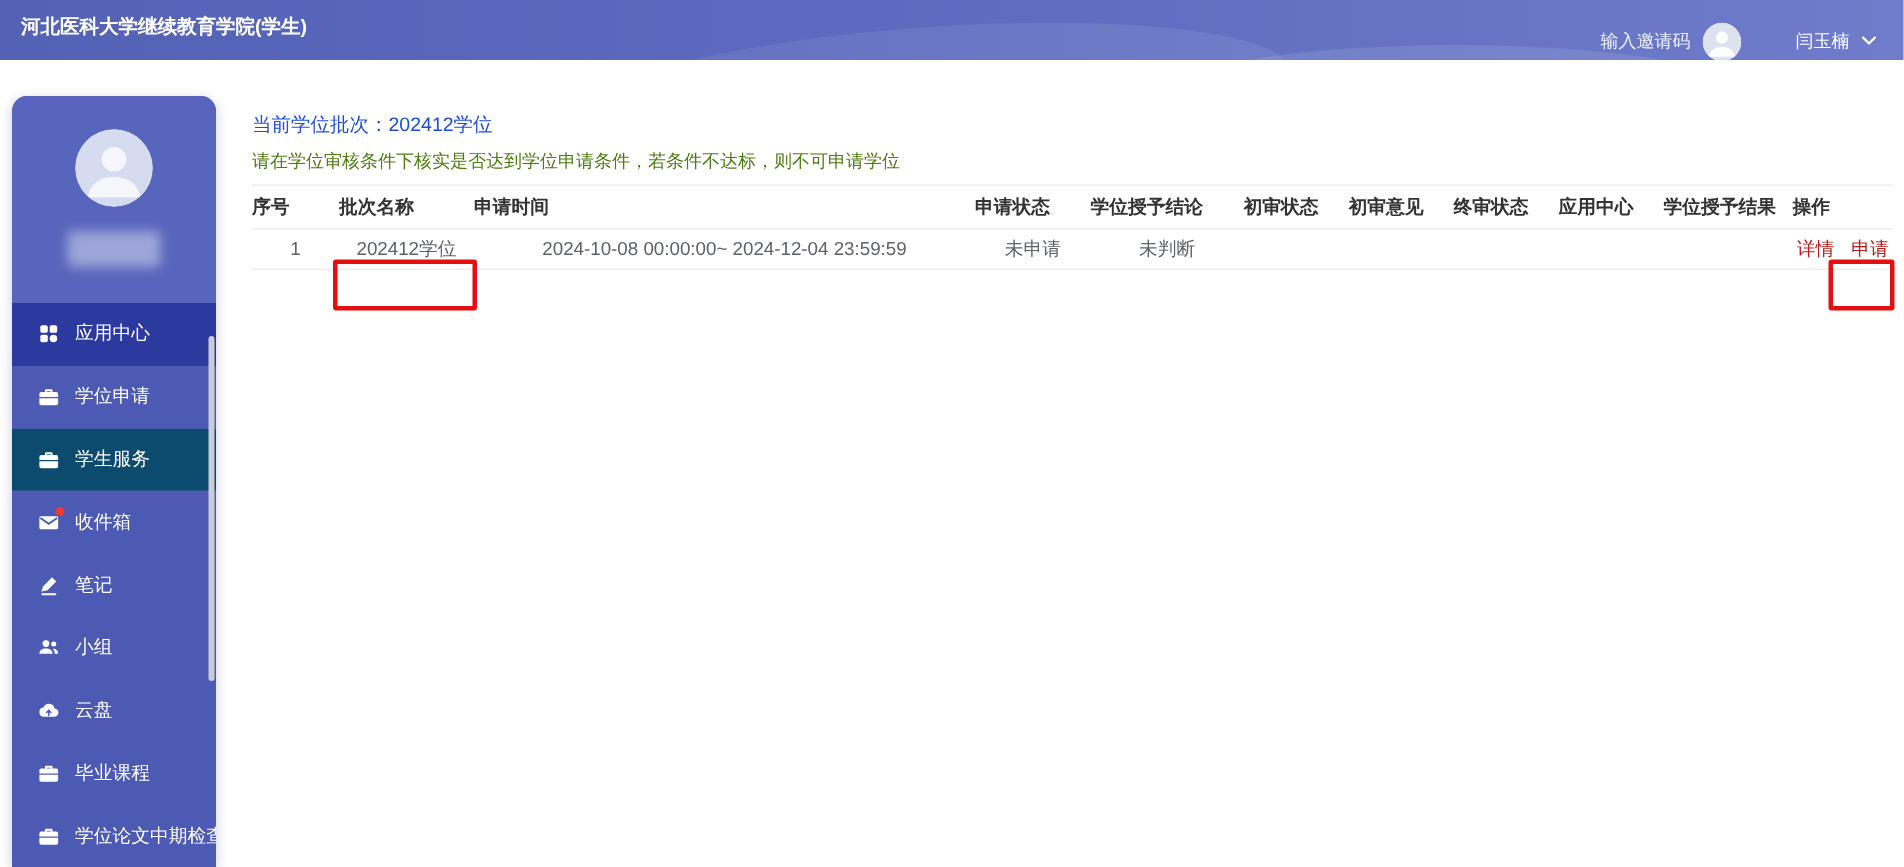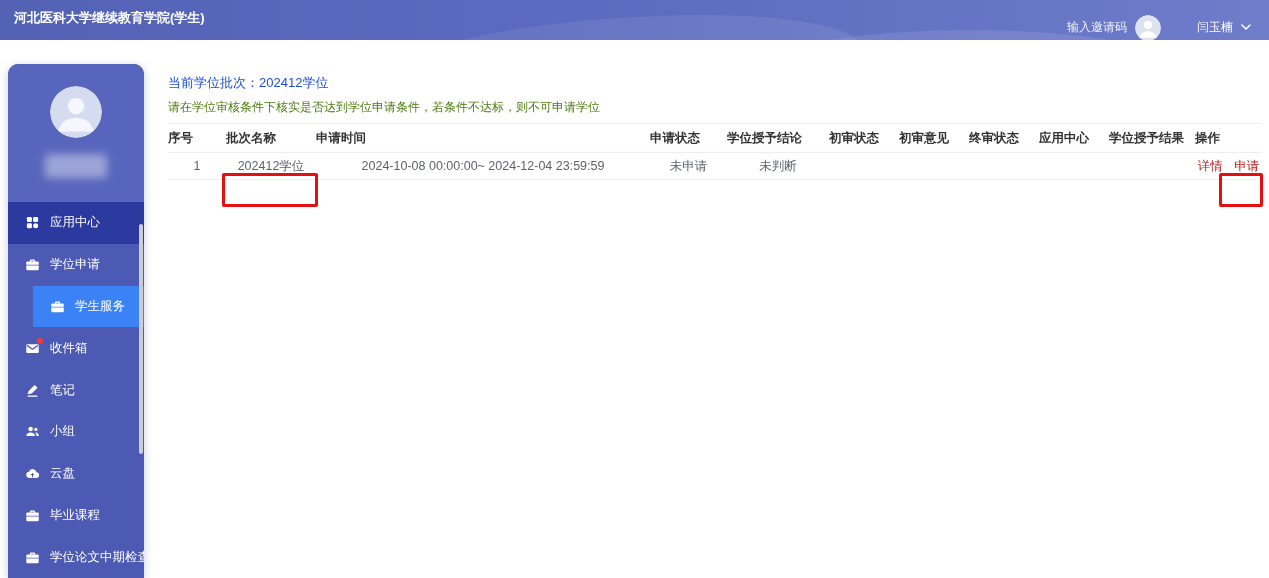--- a/index.html
+++ b/index.html
@@ -29,21 +29,21 @@
     box-shadow:0 2px 8px rgba(40,50,120,.25); }
   .profile { height:138px; background:#5765bc; border-radius:10px 10px 0 0;
     display:flex; flex-direction:column; align-items:center; padding-top:22px; }
   .p-avatar { width:52px; height:52px; border-radius:50%; overflow:hidden; }
   .redacted { margin-top:16px; width:62px; height:24px; border-radius:3px;
     background:rgba(255,255,255,.42); filter:blur(4px); }
   .menu { position:absolute; left:0; top:138px; right:0; bottom:0; display:flex; flex-direction:column; }
   .item { flex:1; display:flex; align-items:center; gap:10px; padding-left:17px;
     color:#fff; font-size:12.5px; cursor:pointer; white-space:nowrap; }
   .item--dark { background:#2c3aa0; }
-  .item--active { background:#3b82f6;margin-left:25px; }
+  .item--active { background:#0c4a6e; }
   .icon { width:15px; height:15px; display:inline-flex; flex:none; position:relative; }
   .icon svg { width:100%; height:100%; }
   .badge { position:absolute; right:-3px; top:-3px; width:6px; height:6px;
     background:#f03b2e; border-radius:50%; }
   .side-scrollbar { position:absolute; right:1px; top:160px; width:4px; height:230px;
     background:#c9cdd8; border-radius:2px; z-index:6; cursor:pointer; }
 
   
   .content { position:absolute; left:168px; top:60px; width:1094px; z-index:1; }
   .tabs { display:flex; gap:30px; height:26px; align-items:flex-start; }

